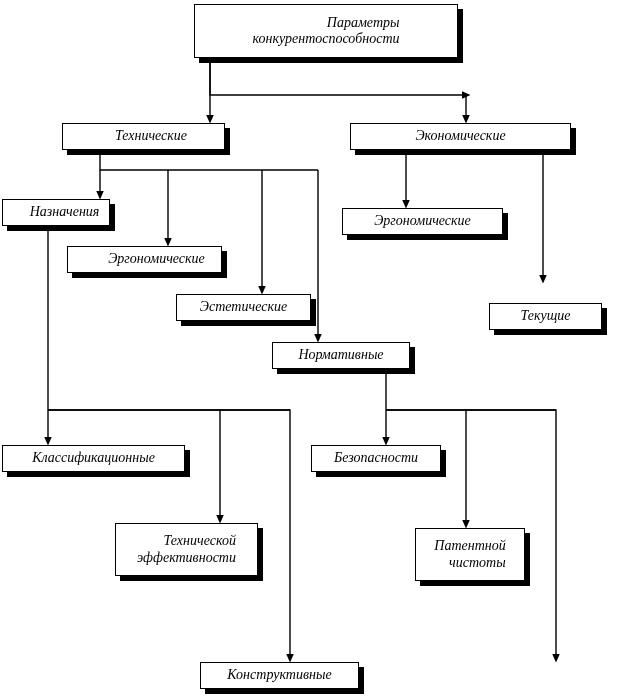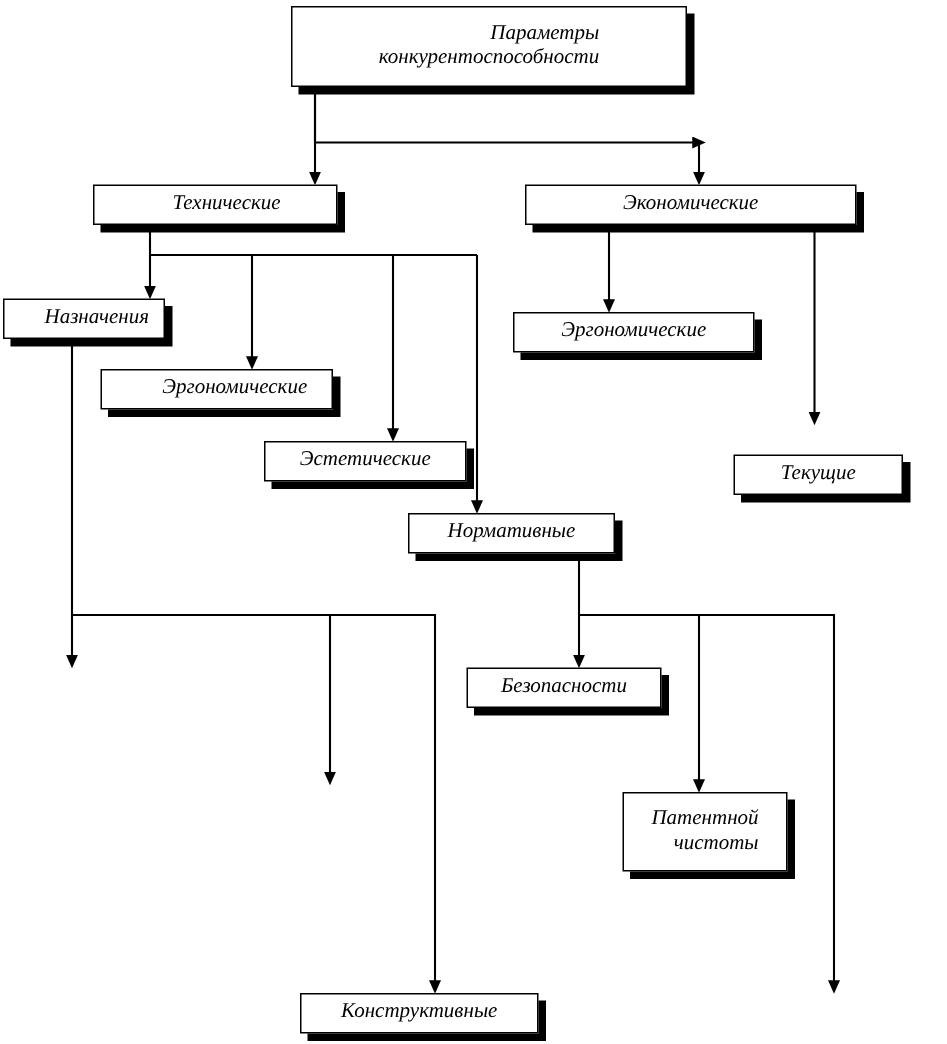--- a/index.html
+++ b/index.html
@@ -87,18 +87,21 @@
   <div class="node" style="left:194px; top:4px; width:264px; height:54px;">Параметры
 конкурентоспособности</div>
   <div class="node" style="left:62px; top:123px; width:163px; height:27px;padding-left:21px;">Технические</div>
   <div class="node" style="left:350px; top:123px; width:221px; height:27px;">Экономические</div>
   <div class="node" style="left:2px; top:199px; width:108px; height:27px;padding-left:23px;">Назначения</div>
   <div class="node" style="left:67px; top:246px; width:155px; height:27px;padding-left:30px;">Эргономические</div>
   <div class="node" style="left:176px; top:294px; width:135px; height:27px;">Эстетические</div>
   <div class="node" style="left:272px; top:342px; width:138px; height:27px;">Нормативные</div>
   <div class="node" style="left:342px; top:208px; width:161px; height:27px;">Эргономические</div>
   <div class="node" style="left:489px; top:283px; width:113px; height:27px;margin-top:20px;">Текущие</div>
+  <div class="node" style="left:2px; top:445px; width:183px; height:27px;">Классификационные</div>
+  <div class="node" style="left:115px; top:523px; width:143px; height:53px;">Технической
+эффективности</div>
   <div class="node" style="left:200px; top:662px; width:159px; height:27px;">Конструктивные</div>
   <div class="node" style="left:311px; top:445px; width:130px; height:27px;">Безопасности</div>
   <div class="node" style="left:415px; top:528px; width:110px; height:53px;">Патентной
 чистоты</div>
 
 </div>
 
 </body></html>

